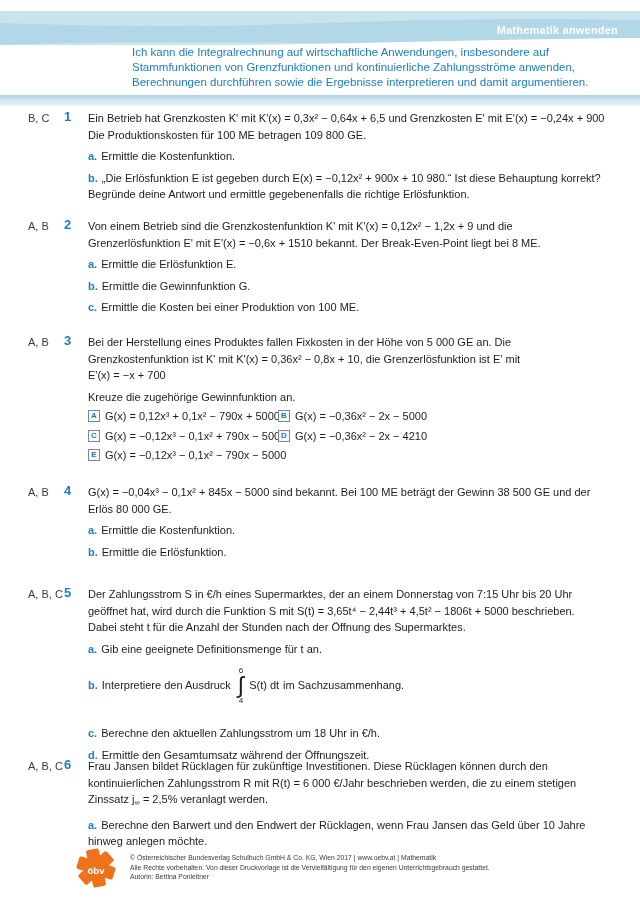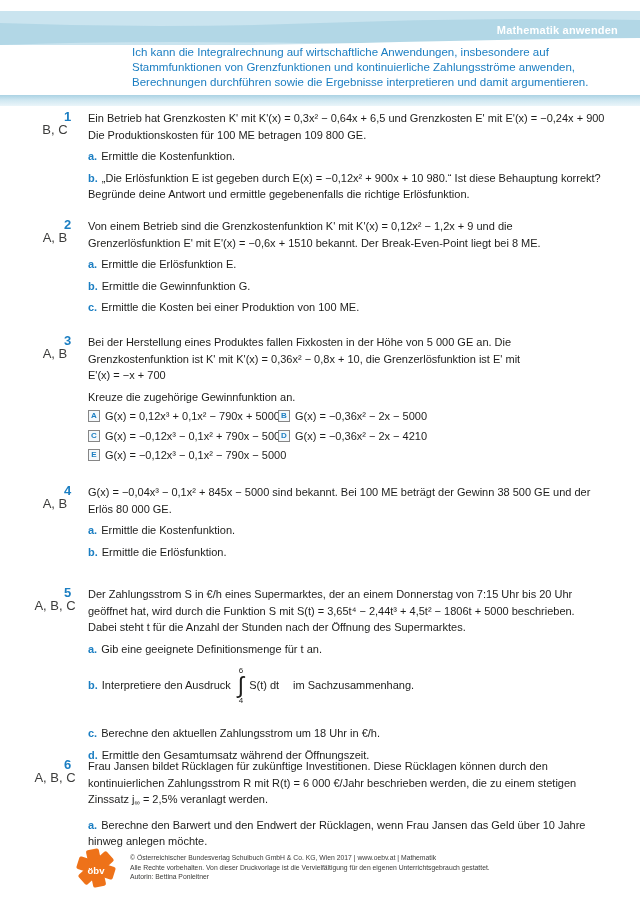--- a/index.html
+++ b/index.html
@@ -19,22 +19,22 @@
     position:absolute;left:88px;top:45px;
     color:#1b7ec2;font-weight:normal;font-size:11.5px;line-height:15px;margin-left:44px;
   }
   .intro div{white-space:nowrap;}
   .divider{
     position:absolute;left:0;top:95px;width:640px;height:11px;
     background:linear-gradient(to bottom,#aad2e3 0%,#cfe7f1 45%,#eaf5fa 100%);
   }
   .exercise{position:absolute;left:88px;font-size:11px;line-height:16.5px;}
   .comp{
-    position:absolute;left:-60px;top:12px;width:54px;
-    font-size:13px;color:#3c3c3b;text-align:center;
+    position:absolute;left:-60px;top:0;width:54px;
+    font-size:11px;color:#3c3c3b;
   }
   .num{
     position:absolute;left:-24px;top:-1px;
     color:#1b7ec2;font-weight:bold;font-size:13px;
   }
   .line{white-space:nowrap;}
   .subtask{margin-top:5px;}
   .sub-label{color:#1b7ec2;font-weight:bold;margin-right:4px;}
   .options{
     margin-top:3px;
@@ -164,21 +164,21 @@
   </div>
   <div class="int-row">
     <span class="sub-label">b.</span>
     <span>Interpretiere den Ausdruck</span>
     <span class="int-wrap">
       <span class="int-limit">6</span>
       <span class="int-sign">∫</span>
       <span class="int-limit">4</span>
     </span>
     <span>S(t) dt</span>
-    <span style="margin-left:14px">im Sachzusammenhang.</span>
+    <span style="margin-left:4px">im Sachzusammenhang.</span>
   </div>
   <div class="subtask" style="margin-top:20px">
     <div class="line"><span class="sub-label">c.</span><span>Berechne den aktuellen Zahlungsstrom um 18 Uhr in €/h.</span></div>
   </div>
   <div class="subtask">
     <div class="line"><span class="sub-label">d.</span><span>Ermittle den Gesamtumsatz während der Öffnungszeit.</span></div>
   </div>
 </section>
 
 <section class="exercise" style="top:758px">

